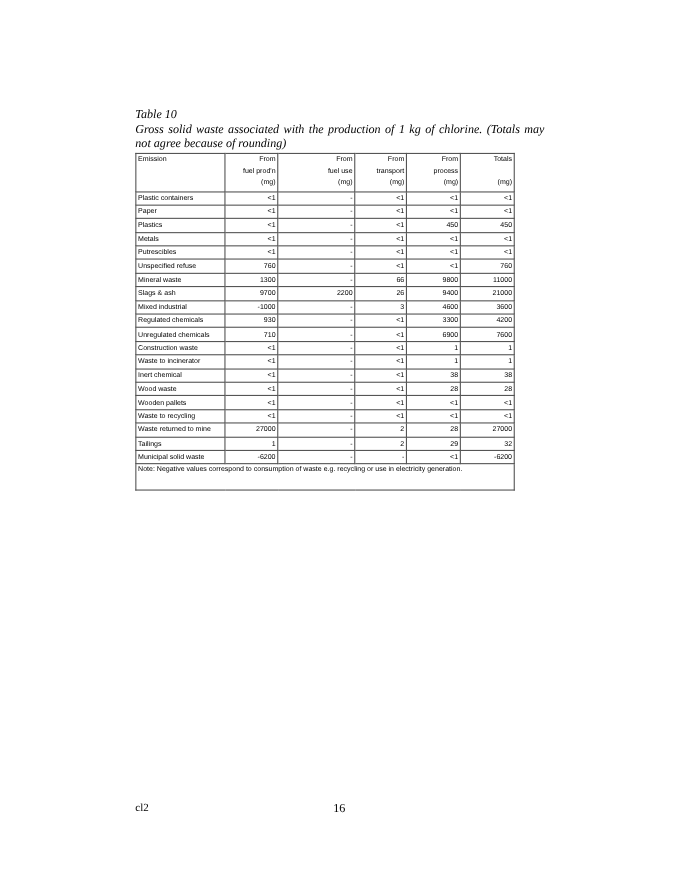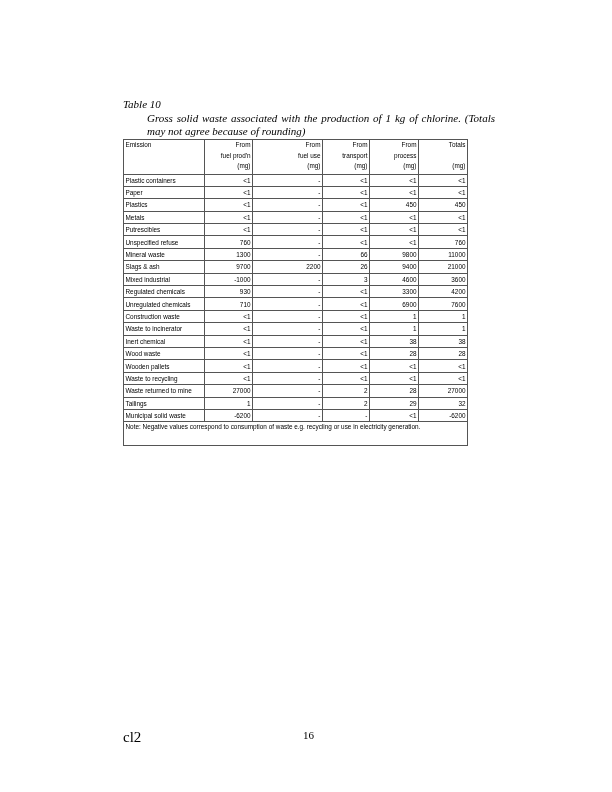--- a/index.html
+++ b/index.html
@@ -6,21 +6,21 @@
   body {
     width: 612px; height: 792px; background: #ffffff; position: relative;
     overflow: hidden; color: #000;
   }
   .caption {
     position: absolute; left: 123px; top: 98px; width: 372px;
     font-family: "Liberation Serif", serif; font-style: italic;
     font-size: 11px; line-height: 13px;
   }
   .caption .tnum { display: block; margin-bottom: 1px; }
-  .caption .ttitle { display: block; text-align: justify; text-align-last: left; margin-left: 24px; }
+  .caption .ttitle { display: block; text-align: justify; text-align-last: left; }
   table.data {
     position: absolute; left: 123px; top: 139px; width: 344px;
     border-collapse: collapse; table-layout: fixed;
     font-family: "Liberation Sans", sans-serif; font-size: 6.4px; line-height: 7px;
   }
   table.data col.c0 { width: 81px; }
   table.data col.c1 { width: 48px; }
   table.data col.c2 { width: 70px; }
   table.data col.c3 { width: 47px; }
   table.data col.c4 { width: 49px; }
@@ -29,21 +29,21 @@
     border: 0.8px solid #555; padding: 0 1.5px; font-weight: normal;
     height: 11.4px; white-space: nowrap; overflow: hidden;
   }
   table.data th { vertical-align: top; text-align: right; height: auto; padding-top: 1px; padding-bottom: 1px; }
   table.data th.first { text-align: left; }
   table.data th .hl { display: block; height: 10.5px; }
   table.data td.num { text-align: right; }
   table.data td.note { white-space: normal; height: 22px; vertical-align: top; padding-top: 1px; }
   .footer-left {
     position: absolute; left: 123px; top: 729px;
-    font-family: "Liberation Serif", serif; font-size: 15px;
+    font-family: "Liberation Serif", serif; font-size: 10px;
   }
   .footer-page {
     position: absolute; left: 303px; top: 729px;
     font-family: "Liberation Serif", serif; font-size: 11px;
   }
 </style>
 </head>
 <body>
 
 <div class="caption">

